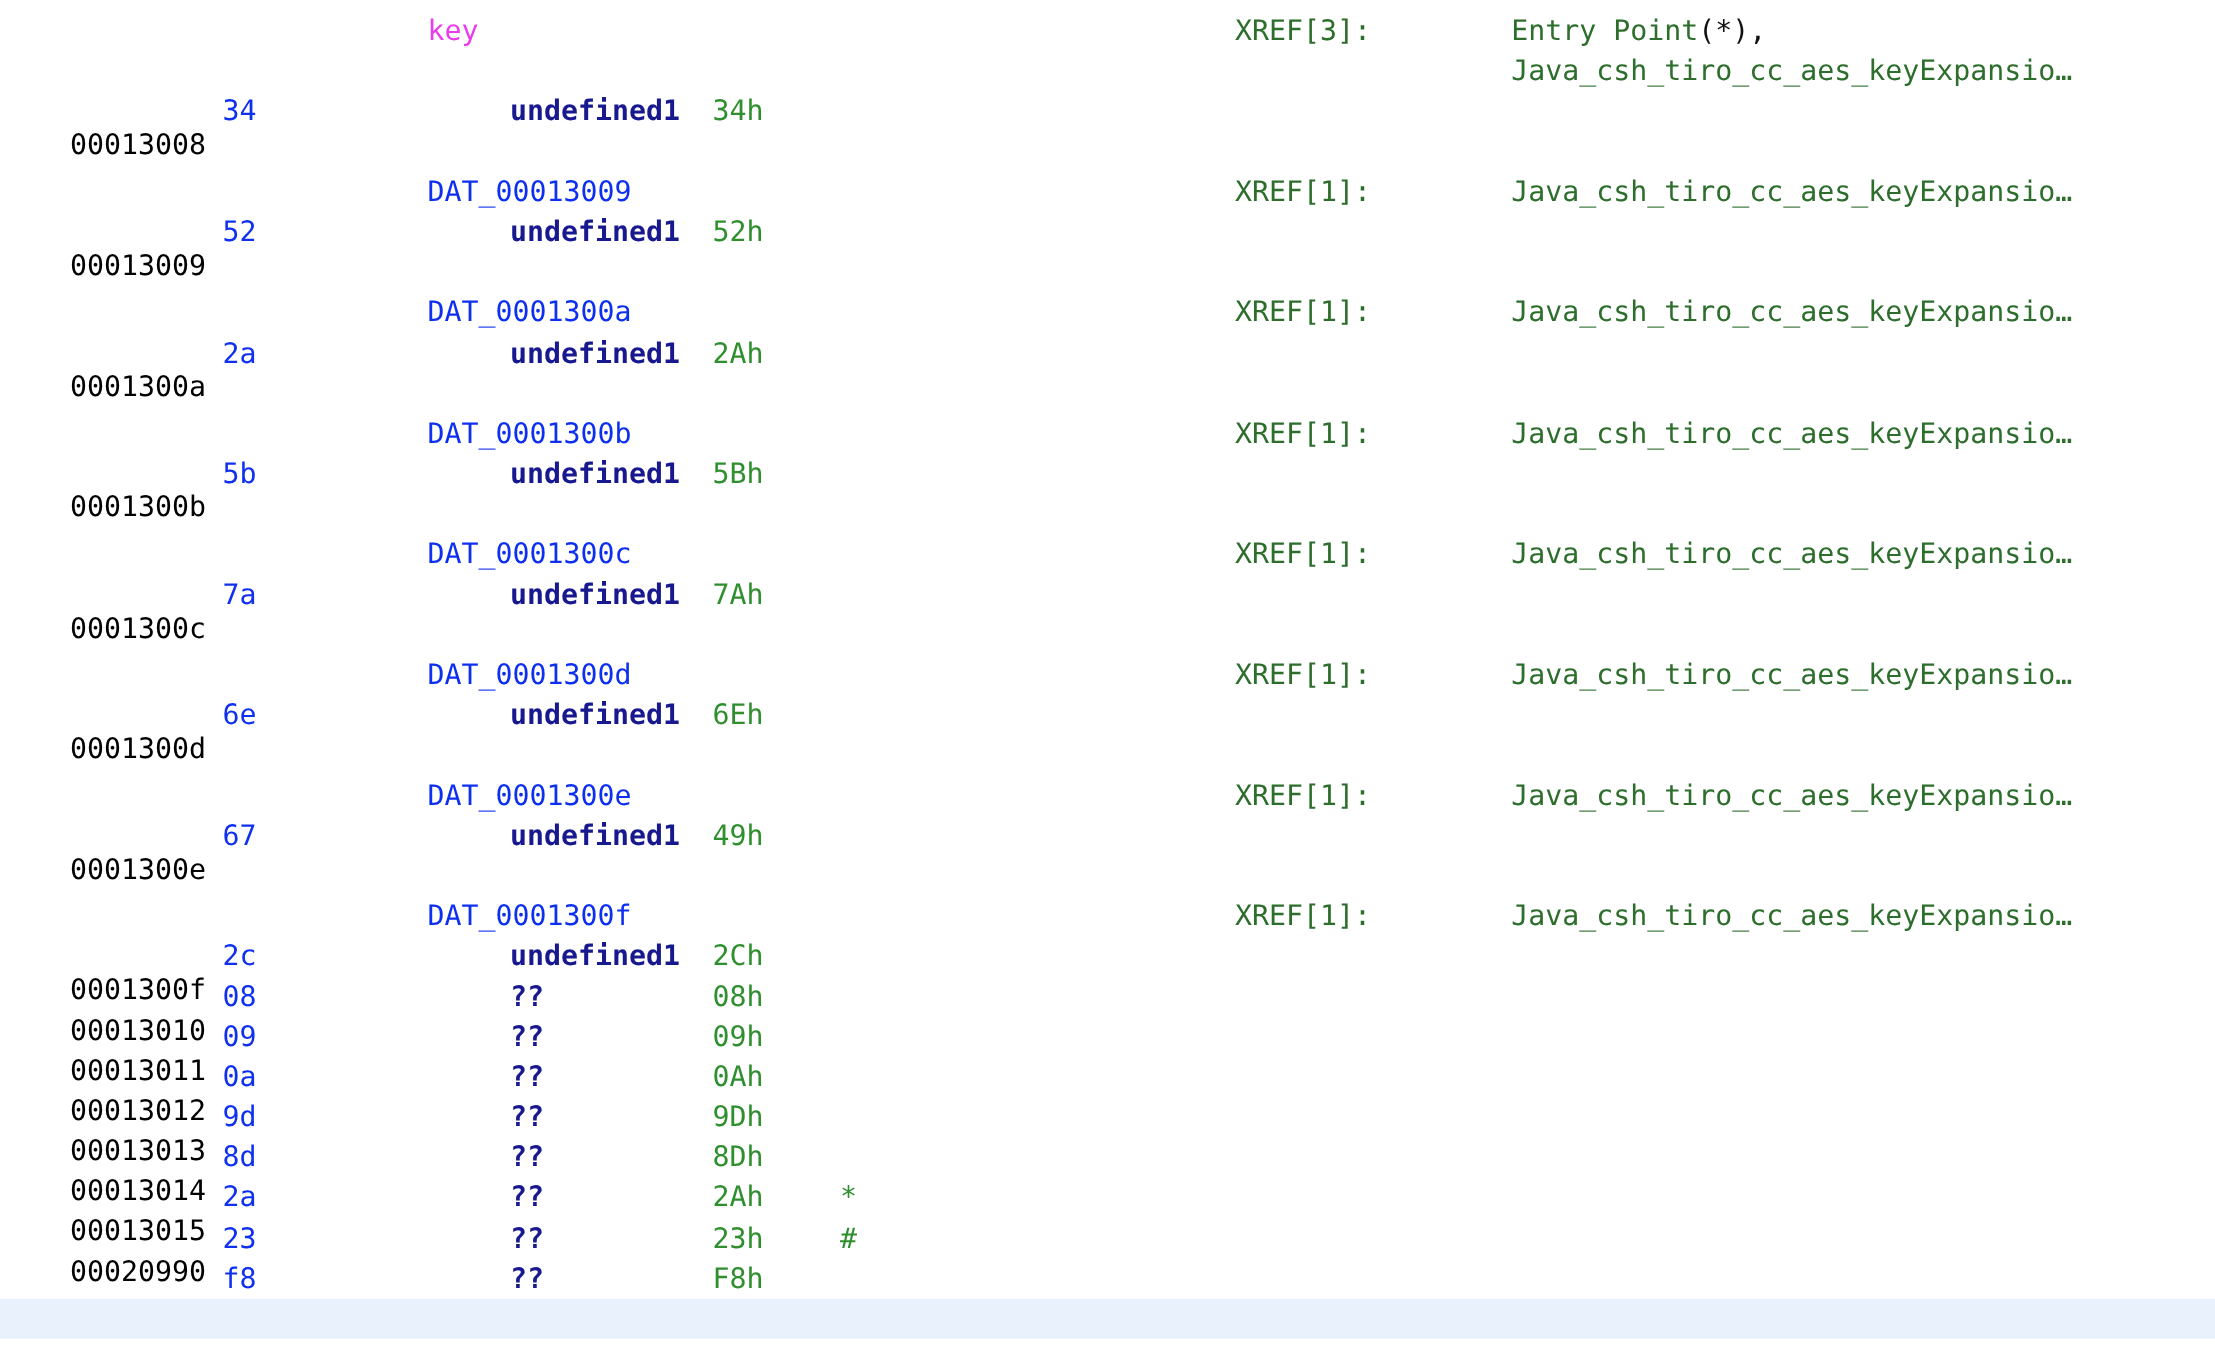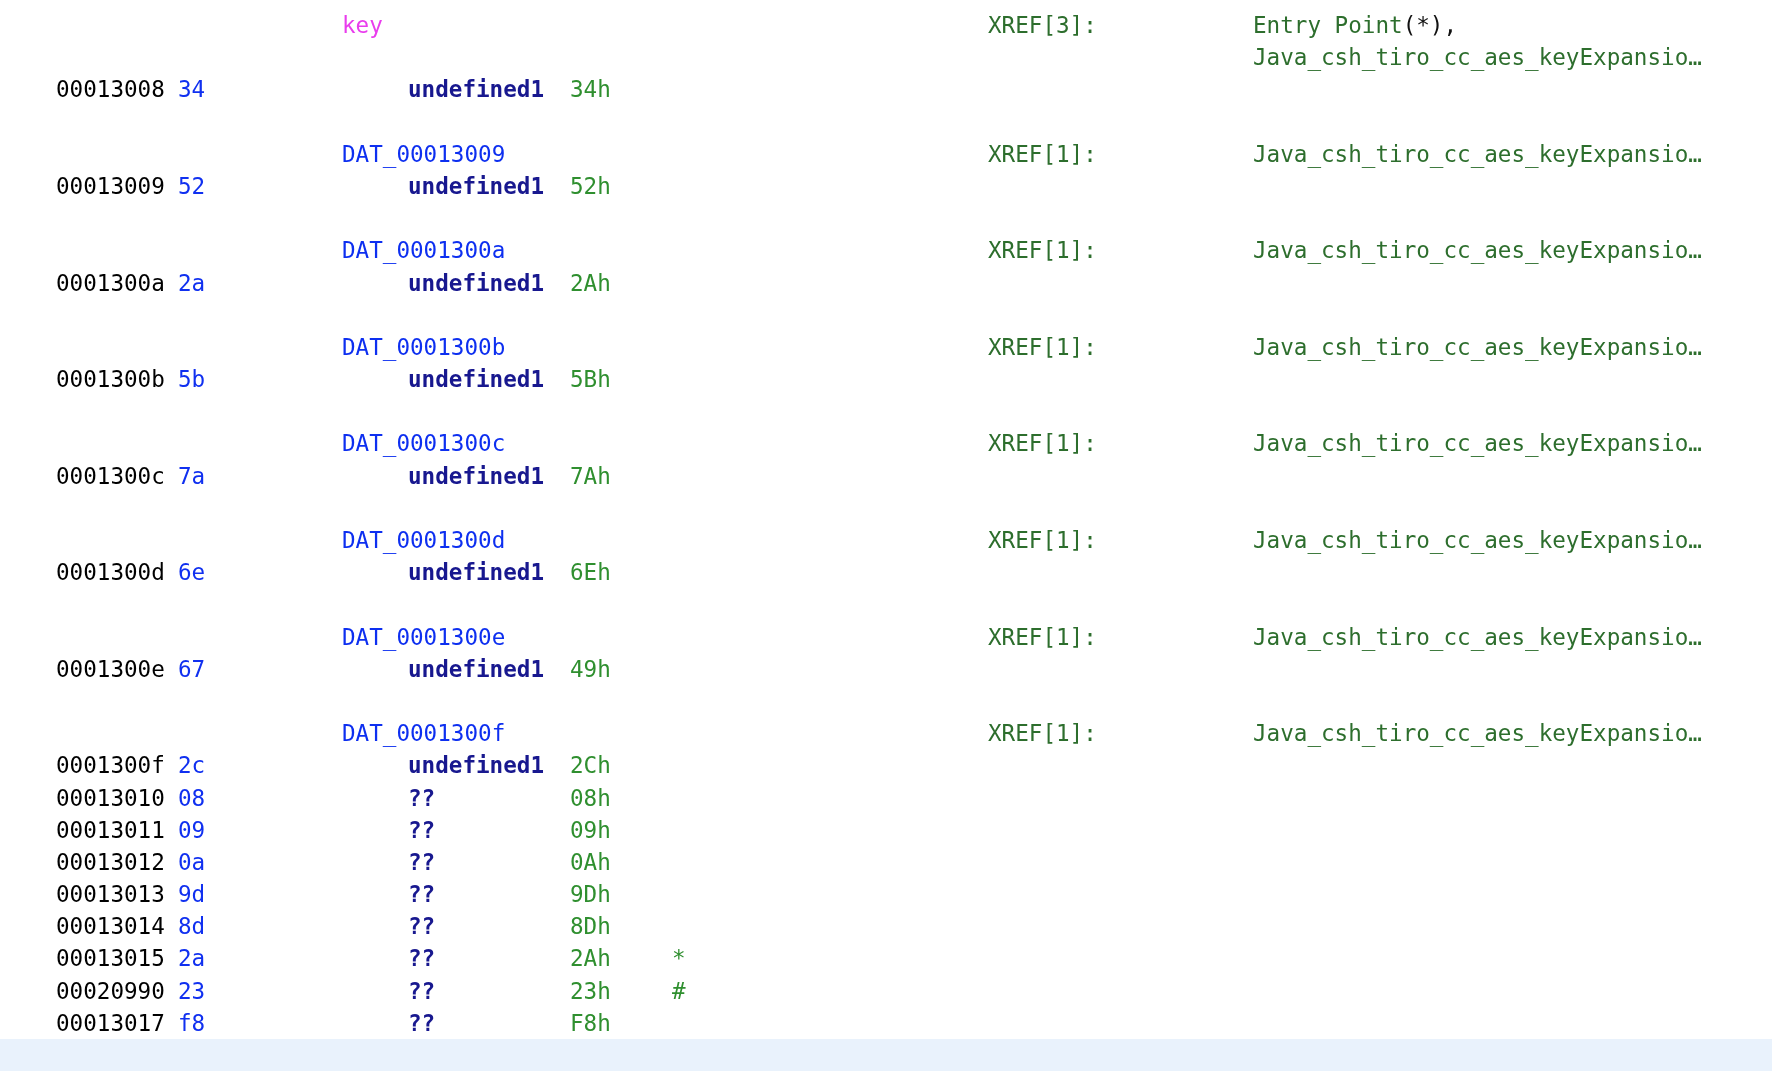--- a/index.html
+++ b/index.html
@@ -22,28 +22,28 @@
     font-weight: 500;
   }
   .line {
     position: relative;
     height: 32.2px;
     line-height: 32.2px;
     white-space: pre;
     padding-left: 20px;
   }
   .line span { position: absolute; top: 0; }
-  .c-addr  { left: 56px;   color: var(--addr-color); }
+  .c-addr  { left: 56px;   color: var(--addr-color); margin-top: 27px; }
   .c-byte  { left: 178px;  color: var(--byte-color); }
   .c-label { left: 342px; }
   .c-mnem  { left: 408px;  color: var(--mnemonic-color); font-weight: bold; }
   .c-op    { left: 570px;  color: var(--scalar-color); }
   .c-cmt   { left: 672px;  color: var(--scalar-color); }
   .c-xrefn { left: 988px; color: var(--xref-color); }
-  .c-xreft { left: 1209px; color: var(--xref-color); margin-left: 44px; }
+  .c-xreft { left: 1209px; color: var(--xref-color); }
   .label-dat { color: var(--label-color); }
   .label-key { color: var(--key-color); }
   .suffix-dark { color: var(--plain-color); }
   .selection {
     height: 32.2px;
     background: var(--selection-color);
   }
 </style>
 </head>
 <body style="background: rgb(255, 255, 255);">

